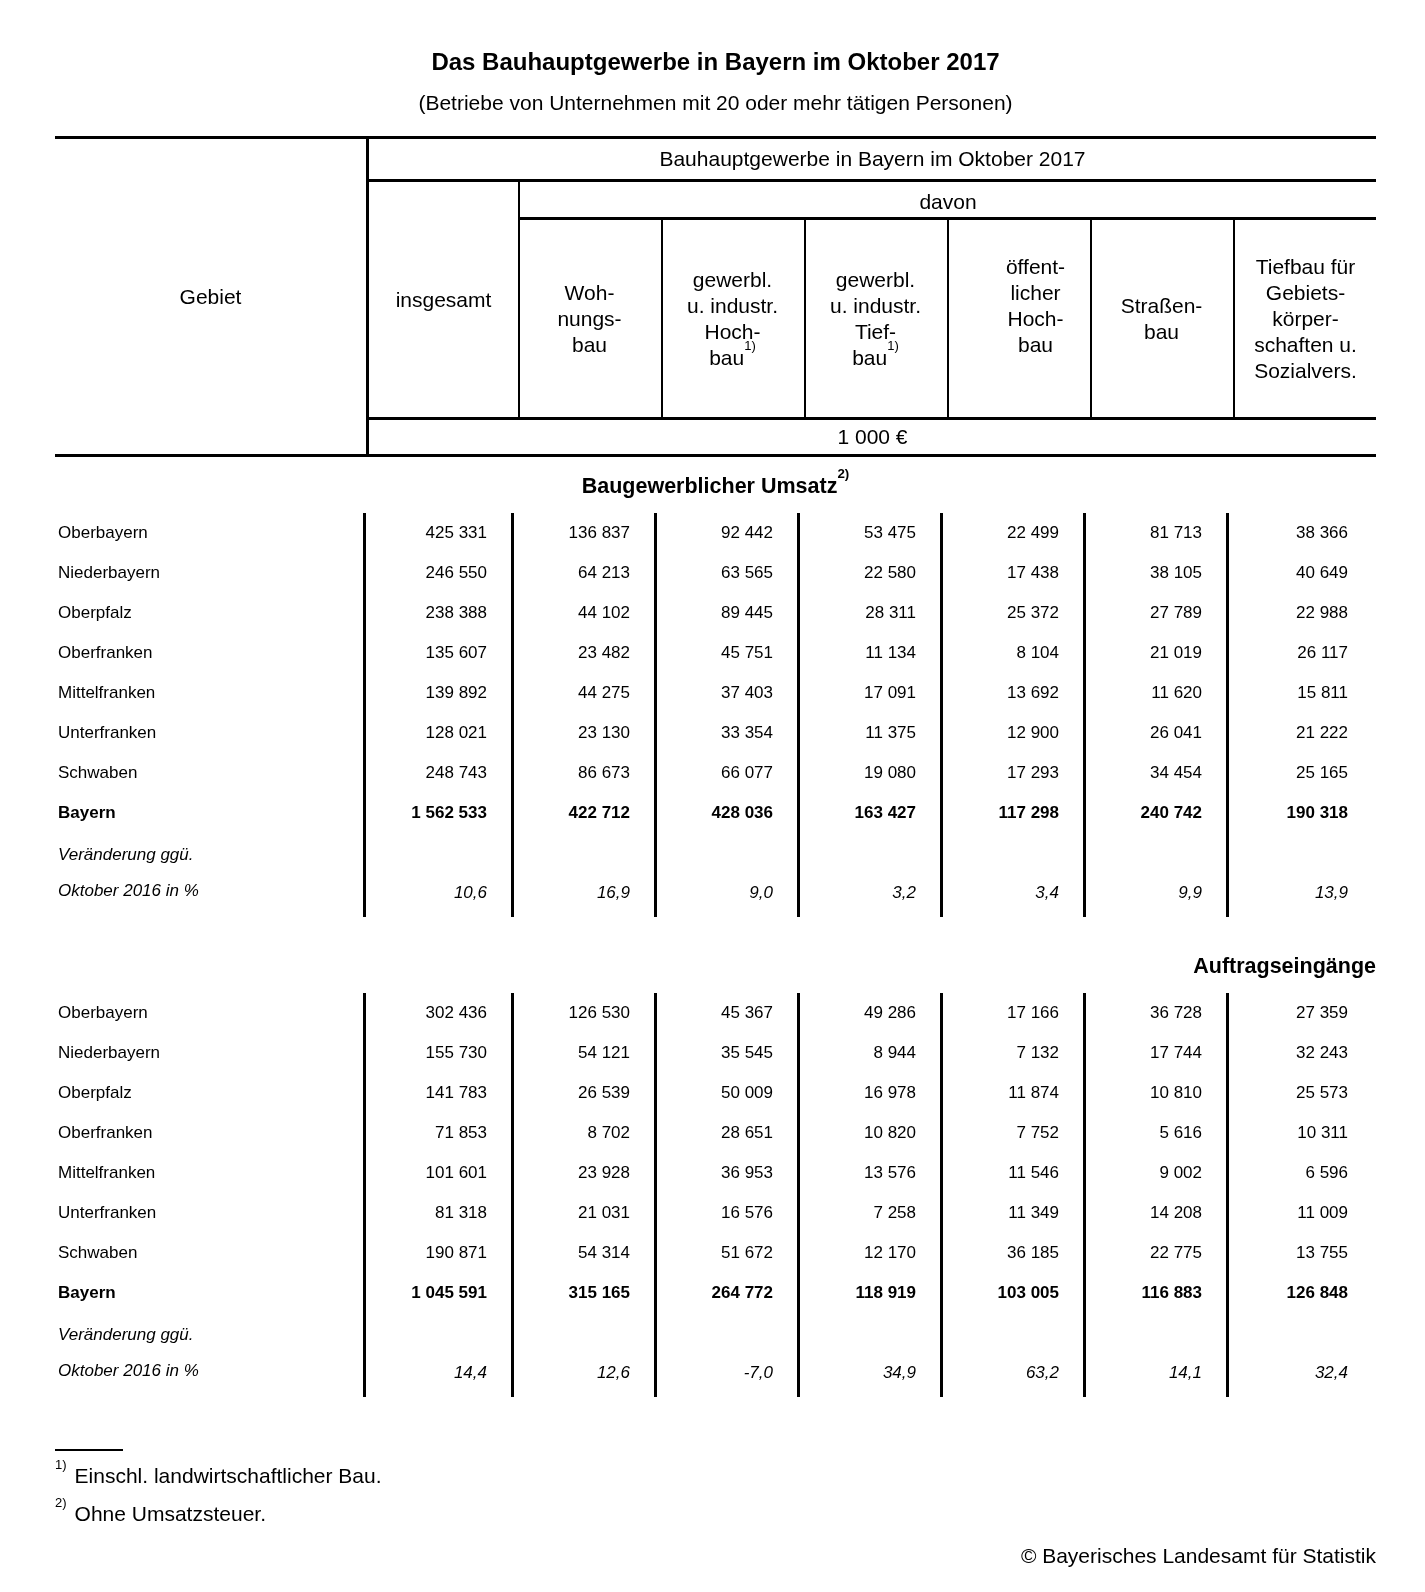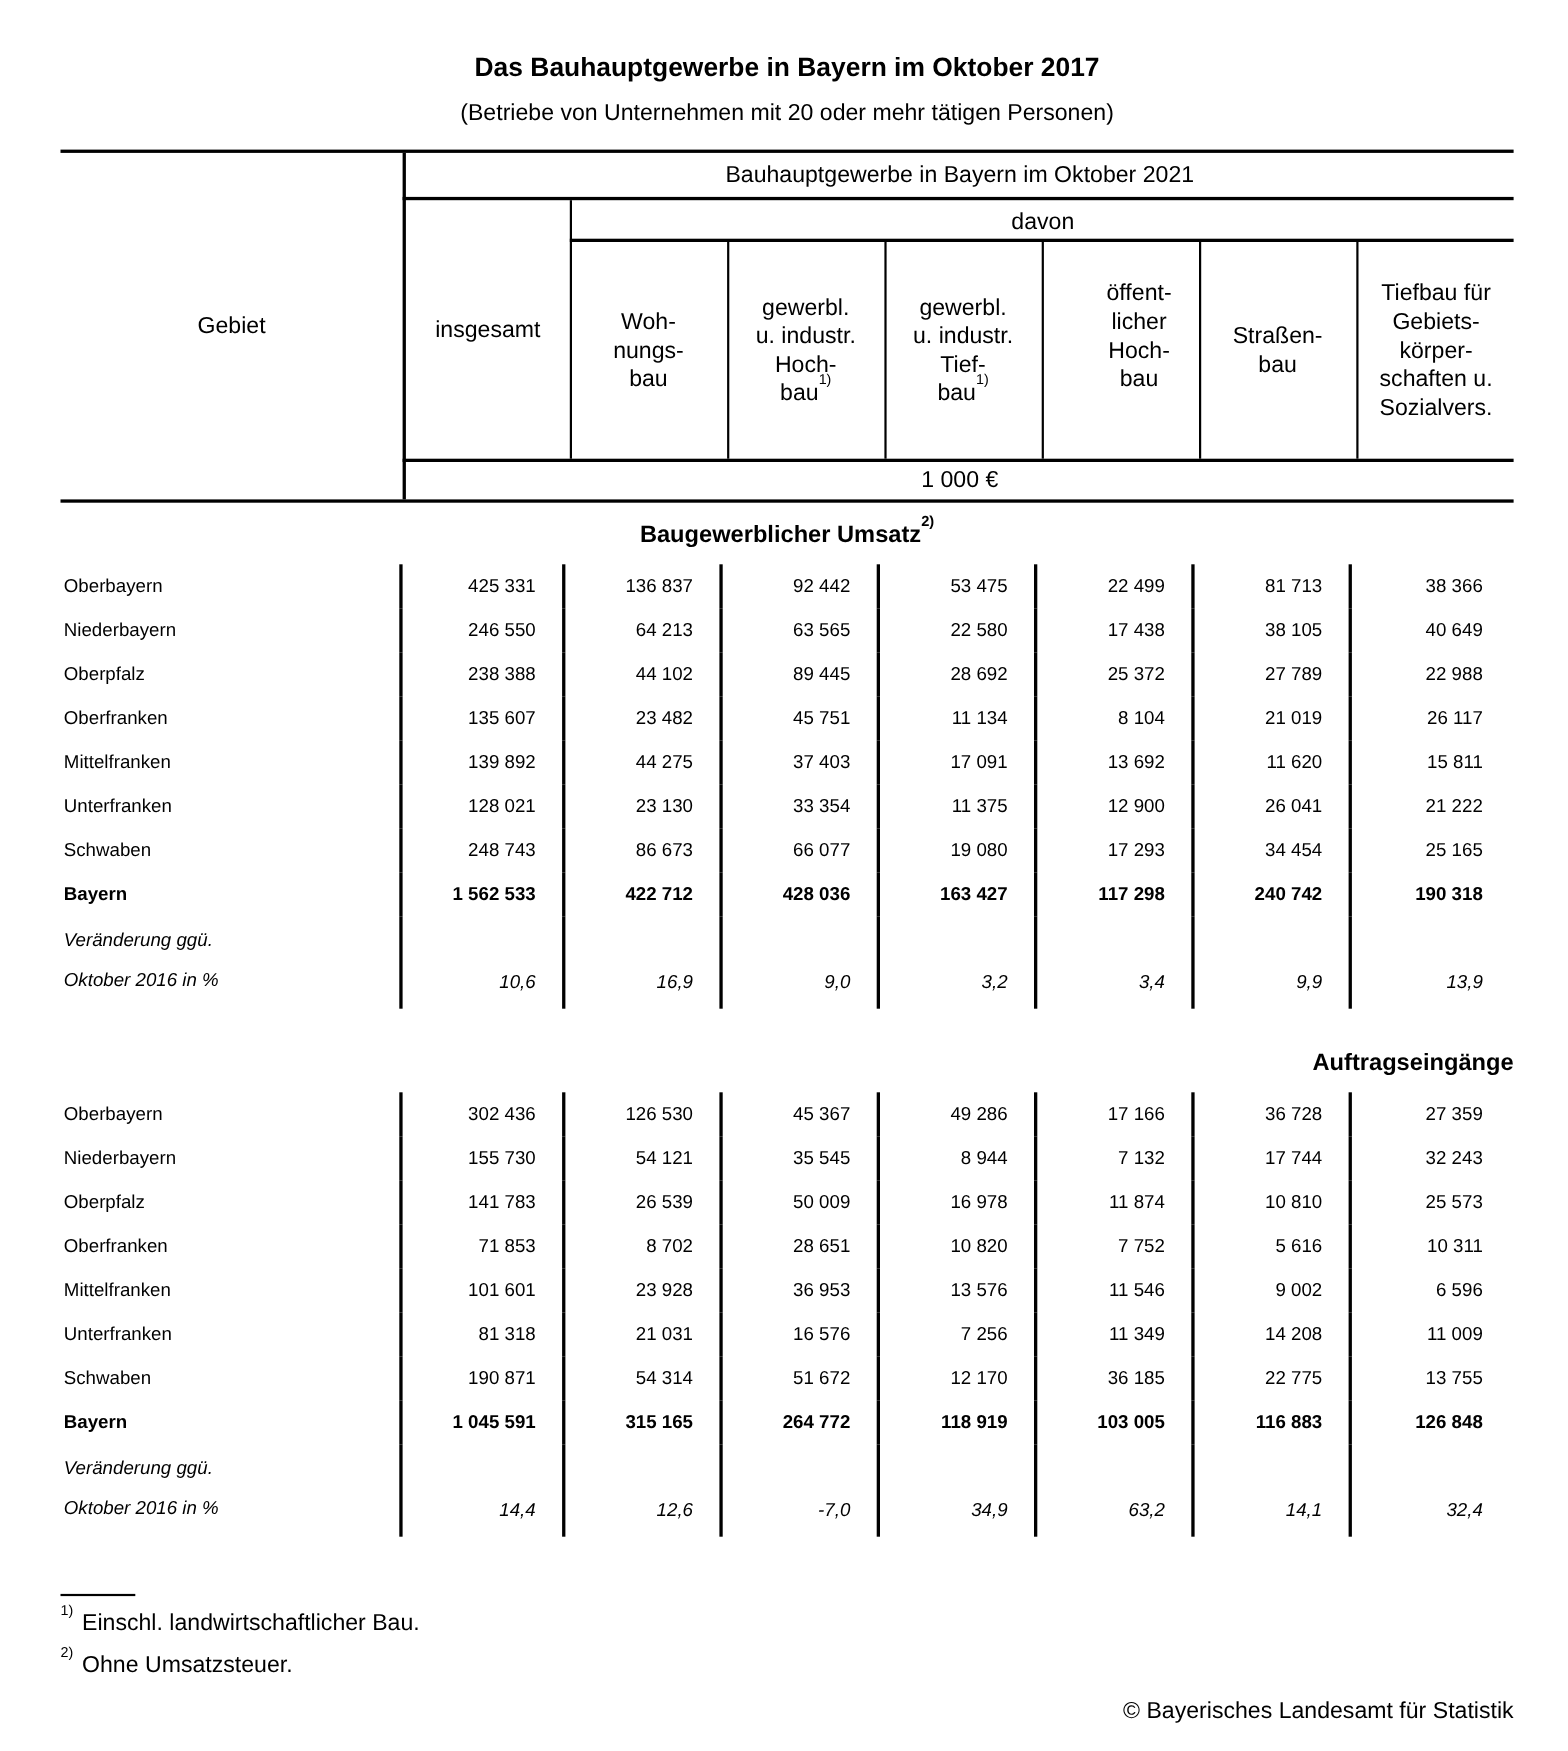--- a/index.html
+++ b/index.html
@@ -58,21 +58,21 @@
       <div class="hline" style="left:0;top:318px;width:1321px;height:3px;"></div>
 
       <div class="hline" style="left:311px;top:3px;width:3px;height:315px;"></div>
       <div class="hline" style="left:463px;top:46px;width:2px;height:235px;"></div>
       <div class="hline" style="left:606px;top:84px;width:2px;height:197px;"></div>
       <div class="hline" style="left:749px;top:84px;width:2px;height:197px;"></div>
       <div class="hline" style="left:892px;top:84px;width:2px;height:197px;"></div>
       <div class="hline" style="left:1035px;top:84px;width:2px;height:197px;"></div>
       <div class="hline" style="left:1178px;top:84px;width:2px;height:197px;"></div>
 
-      <div class="hcell" style="left:314px;top:3px;width:1007px;height:40px;">Bauhauptgewerbe in Bayern im Oktober 2021</div>
+      <div class="hcell" style="left:314px;top:3px;width:1007px;height:40px;">Bauhauptgewerbe in Bayern im Oktober 2017</div>
       <div class="hcell" style="left:465px;top:46px;width:856px;height:40px;">davon</div>
       <div class="hcell" style="left:0;top:3px;width:311px;height:315px;">Gebiet</div>
       <div class="hcell" style="left:314px;top:46px;width:149px;height:235px;">insgesamt</div>
 
       <div class="hcell" style="left:465px;top:84px;width:139px;height:197px;">
         <div class="colhead"><span>Woh-
 nungs-
 bau</span><sup></sup></div>
       </div>
       <div class="hcell" style="left:608px;top:84px;width:139px;height:197px;">
@@ -131,21 +131,21 @@
         <div class="cell cn num">22 580</div>
         <div class="cell cn num">17 438</div>
         <div class="cell cn num">38 105</div>
         <div class="cell cl num">40 649</div>
       </div>
       <div class="trow">
         <div class="cell c0">Oberpfalz</div>
         <div class="cell c1 num">238 388</div>
         <div class="cell cn num">44 102</div>
         <div class="cell cn num">89 445</div>
-        <div class="cell cn num">28 692</div>
+        <div class="cell cn num">28 311</div>
         <div class="cell cn num">25 372</div>
         <div class="cell cn num">27 789</div>
         <div class="cell cl num">22 988</div>
       </div>
       <div class="trow">
         <div class="cell c0">Oberfranken</div>
         <div class="cell c1 num">135 607</div>
         <div class="cell cn num">23 482</div>
         <div class="cell cn num">45 751</div>
         <div class="cell cn num">11 134</div>
@@ -261,21 +261,21 @@
         <div class="cell cn num">13 576</div>
         <div class="cell cn num">11 546</div>
         <div class="cell cn num">9 002</div>
         <div class="cell cl num">6 596</div>
       </div>
       <div class="trow">
         <div class="cell c0">Unterfranken</div>
         <div class="cell c1 num">81 318</div>
         <div class="cell cn num">21 031</div>
         <div class="cell cn num">16 576</div>
-        <div class="cell cn num">7 256</div>
+        <div class="cell cn num">7 258</div>
         <div class="cell cn num">11 349</div>
         <div class="cell cn num">14 208</div>
         <div class="cell cl num">11 009</div>
       </div>
       <div class="trow">
         <div class="cell c0">Schwaben</div>
         <div class="cell c1 num">190 871</div>
         <div class="cell cn num">54 314</div>
         <div class="cell cn num">51 672</div>
         <div class="cell cn num">12 170</div>

